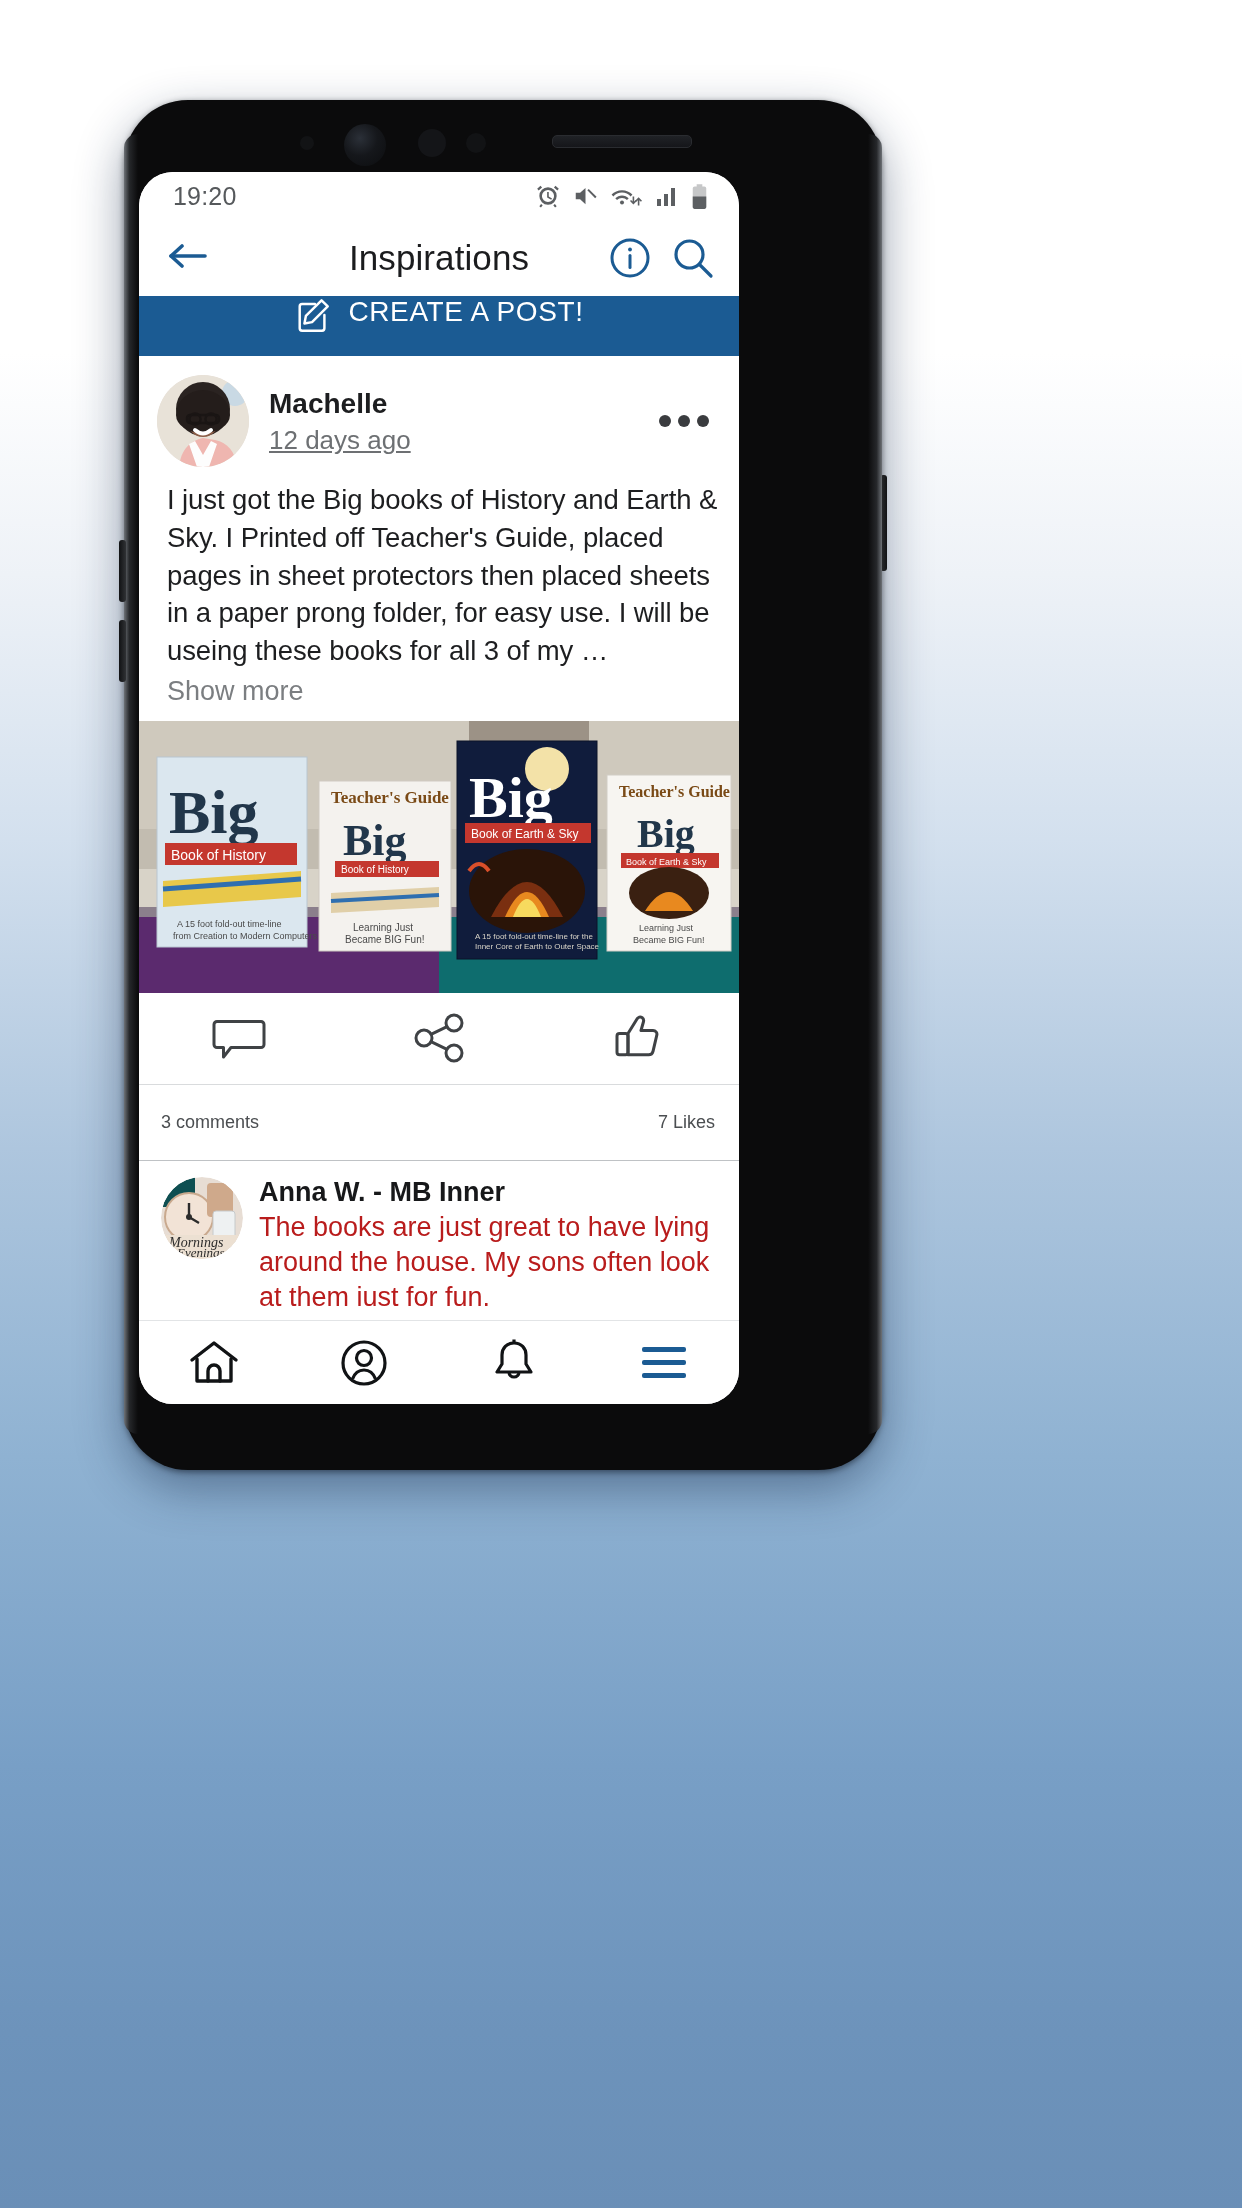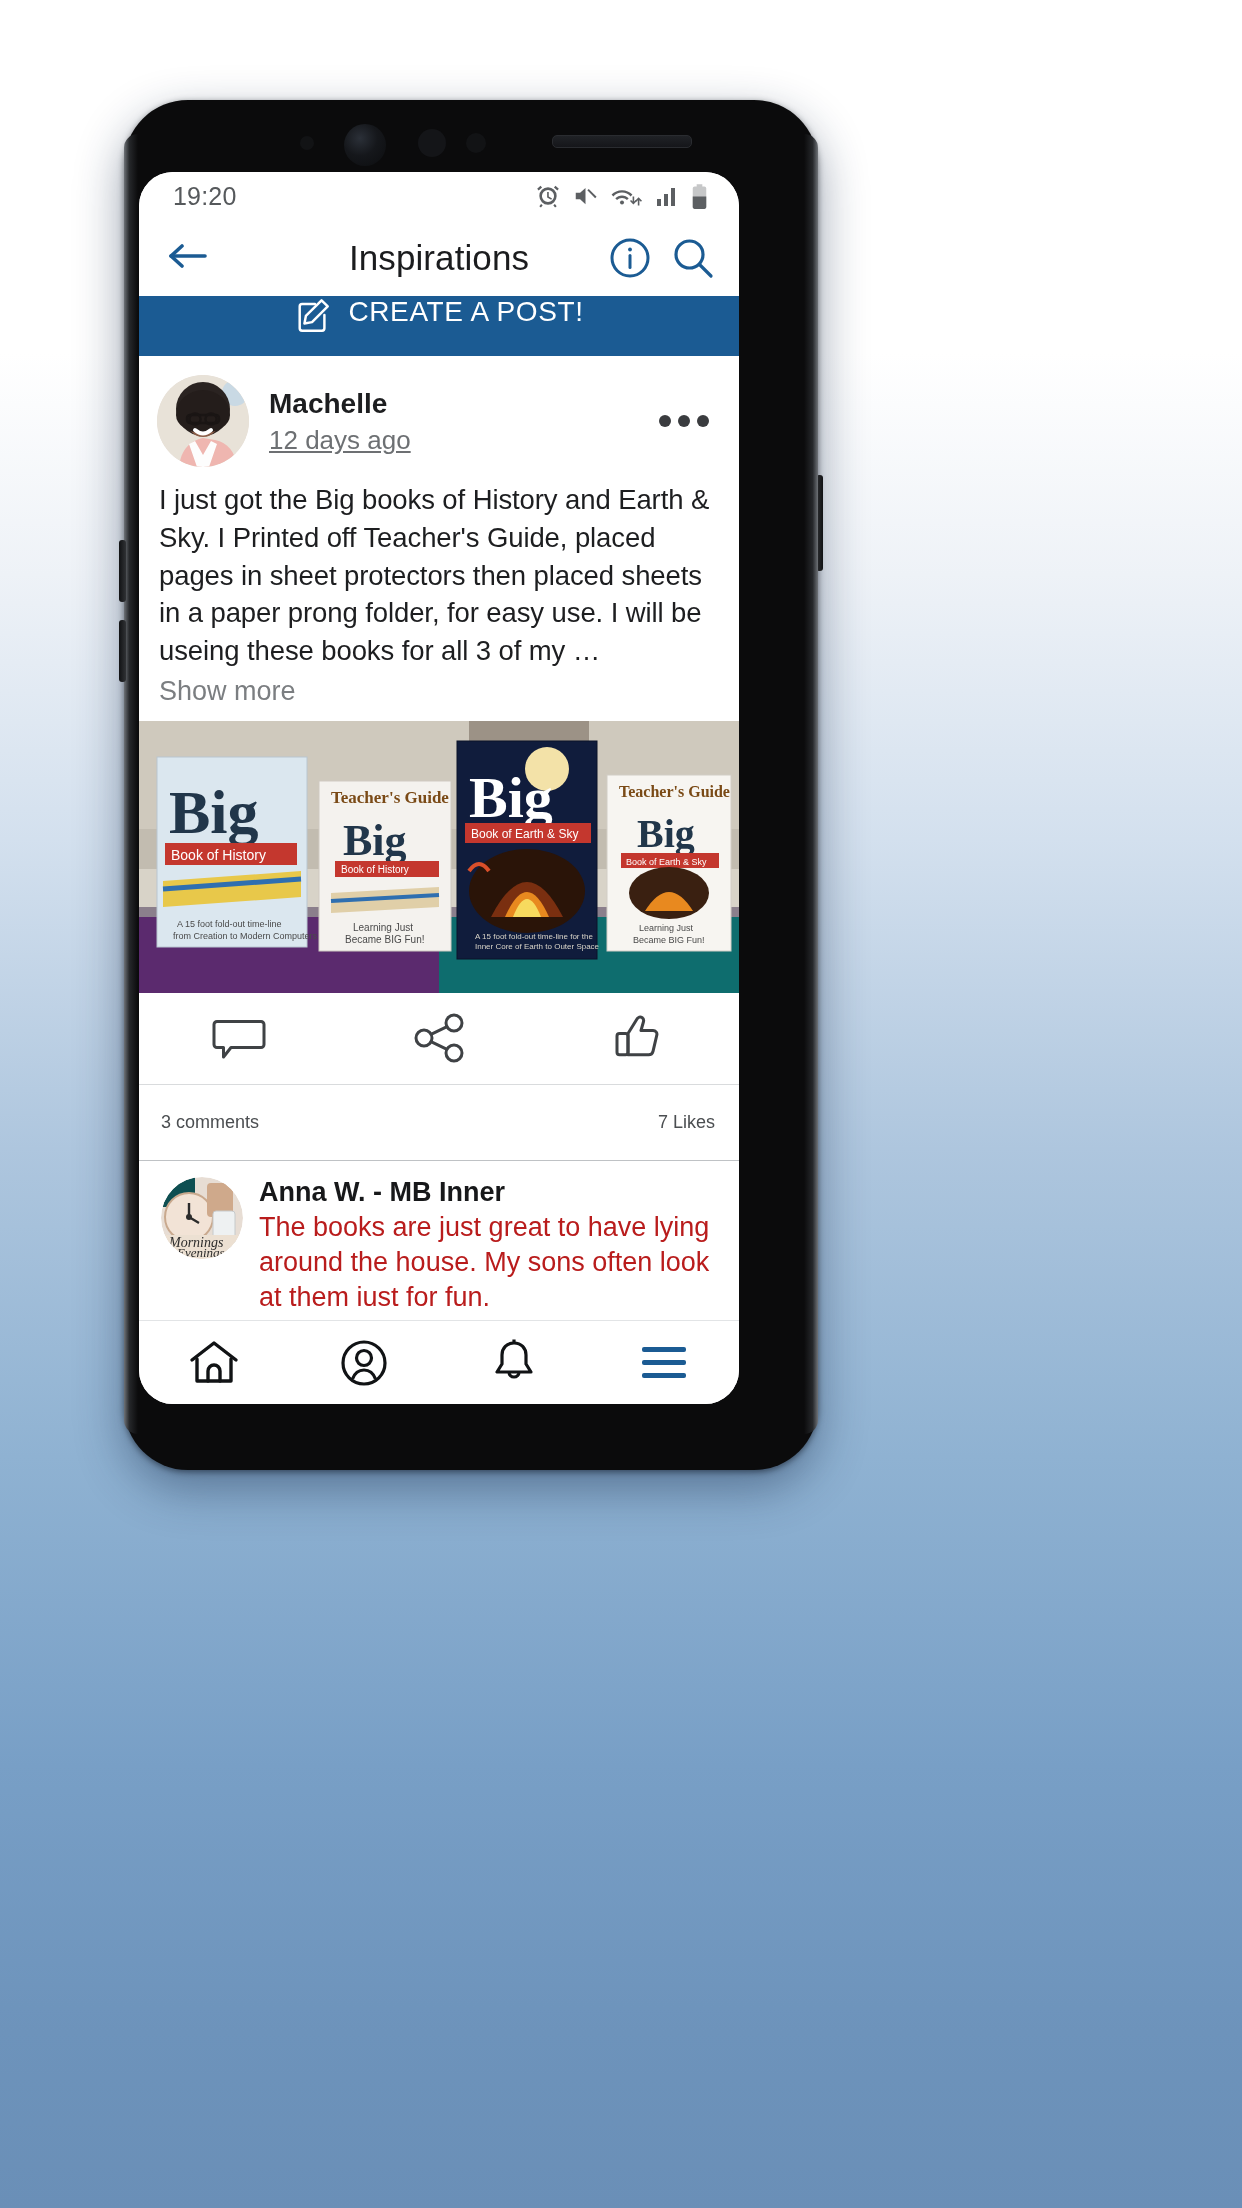--- a/index.html
+++ b/index.html
@@ -6,21 +6,21 @@
   html, body { width:1242px; height:2208px; overflow:hidden; }
   body {
     font-family:"Liberation Sans", sans-serif;
     background:linear-gradient(180deg,#ffffff 0%,#ffffff 16%,#eef2f7 26%,#d3e0ee 38%,#aec6de 52%,#8fb2d2 66%,#789fc6 80%,#6d93bb 92%,#6a8fb7 100%);
     position:relative;
   }
 
   
   #phone {
     position:absolute; left:124px; top:100px;
-    width:694px; height:1370px;
+    width:758px; height:1370px;
     background:#0b0b0c;
     border-radius:64px;
     box-shadow:0 18px 48px rgba(20,40,70,.45), 0 2px 6px rgba(0,0,0,.5);
   }
   #phone::before{ 
     content:""; position:absolute; left:0; top:34px; width:14px; height:1300px;
     border-radius:64px 0 0 64px;
     background:linear-gradient(90deg,#6e7277 0%,#26282b 38%,#0b0b0c 100%);
   }
   #phone::after{ 
@@ -98,21 +98,21 @@
     width:92px; height:92px; border-radius:50%; flex:0 0 92px; overflow:hidden;
     background:#e6ded6; position:relative;
   }
   .avatar svg{ display:block; width:100%; height:100%; }
   .post-meta{ margin-left:20px; flex:1 1 auto; }
   .author{ font-size:28px; font-weight:bold; color:#1d1e20; line-height:1.25; }
   .timeago{ font-size:26px; color:#6d7073; margin-top:4px;text-decoration:underline; }
   .more-dots{ display:flex; gap:7px; align-items:center; padding:6px 4px; cursor:pointer; }
   .more-dots i{ width:12px; height:12px; border-radius:50%; background:#3a3c3f; display:block; }
 
-  .post-body{ padding:4px 20px 0 20px; }
+  .post-body{ padding:4px 20px 0 20px;margin-left:8px; }
   .post-text{
     font-size:27.5px; line-height:1.37; color:#1d1e20; letter-spacing:-.1px;
   }
   .show-more{ font-size:27px; color:#7b7e81; margin-top:6px; cursor:pointer; }
 
   
   .post-photo{ margin-top:14px; height:272px; width:100%; position:relative; overflow:hidden; }
   .post-photo svg{ display:block; width:100%; height:100%; }
 
   

